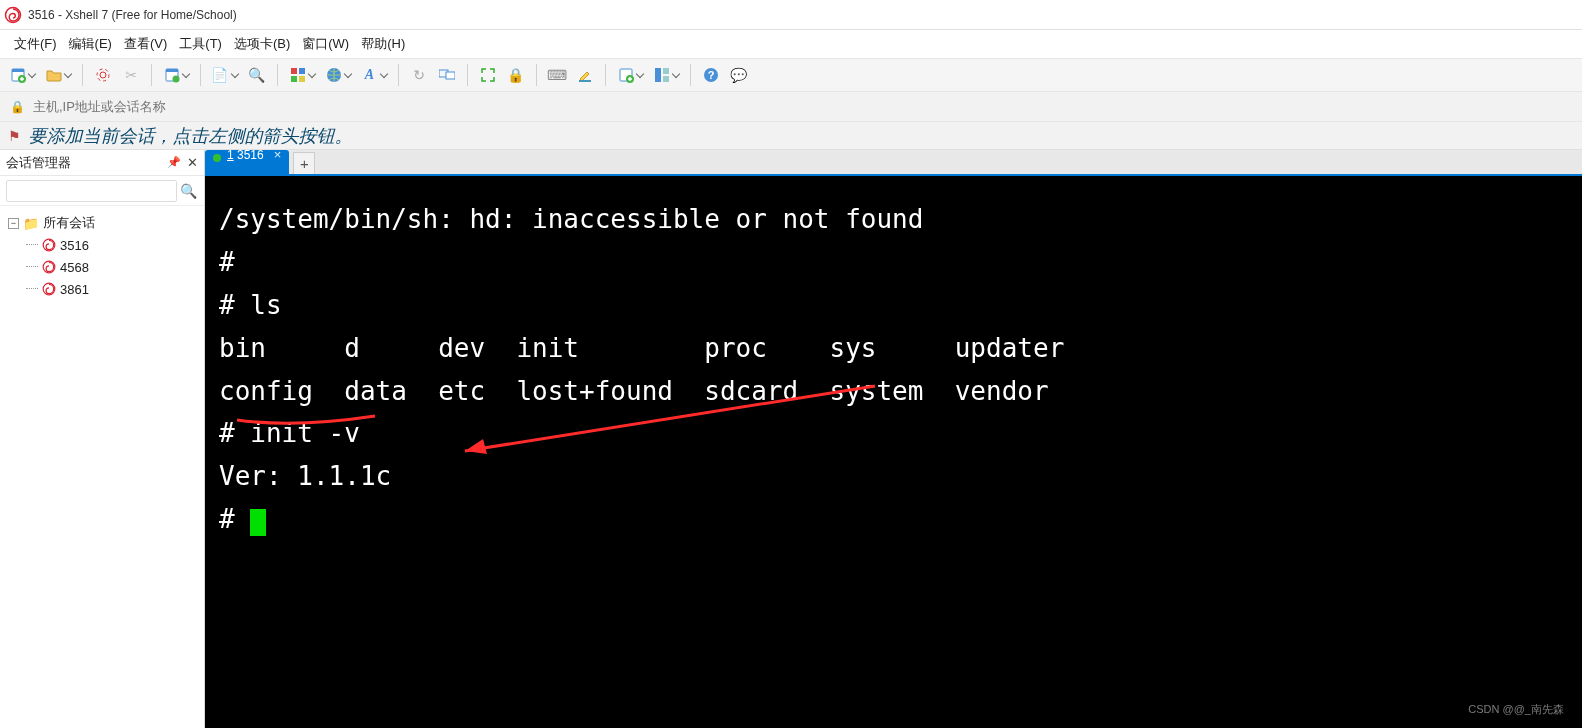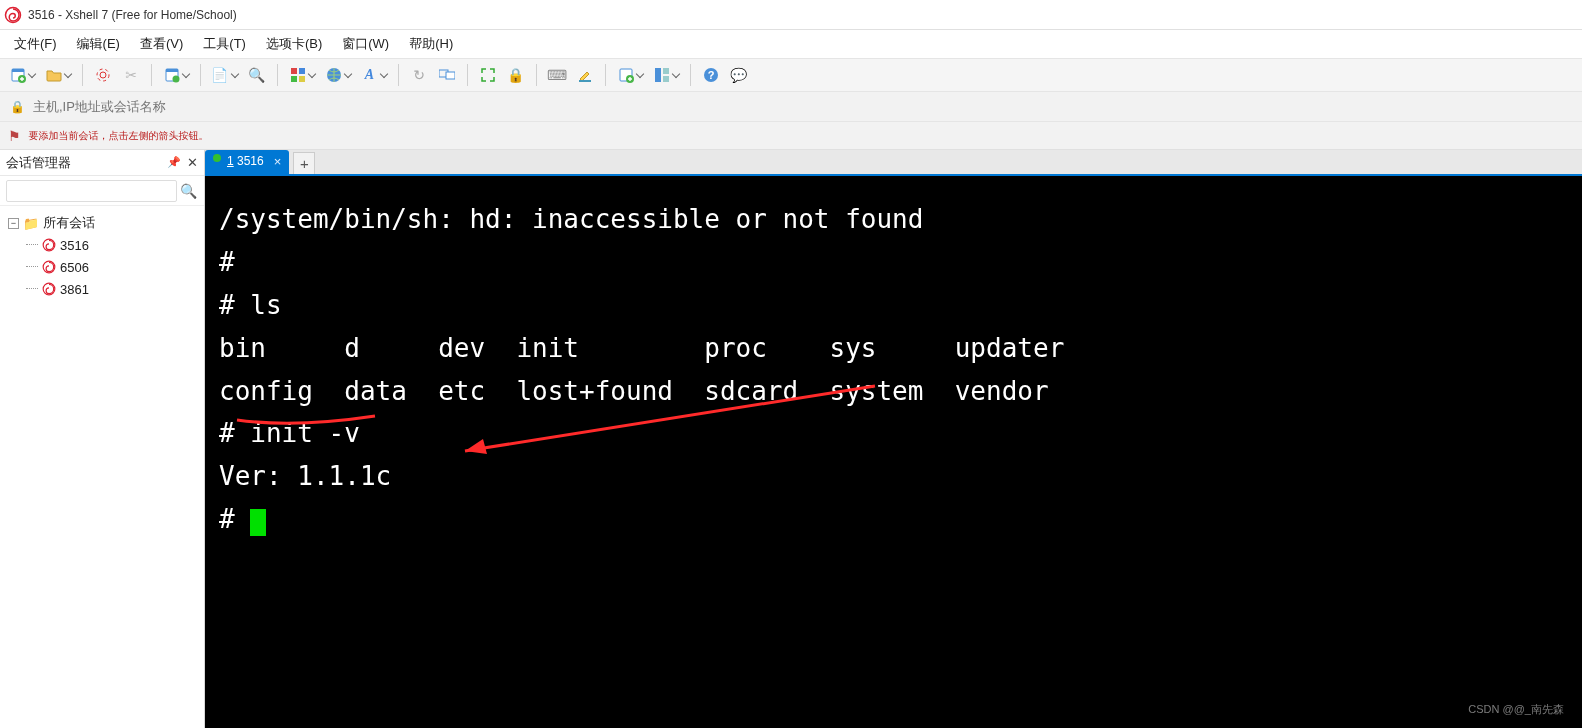--- a/index.html
+++ b/index.html
@@ -4,40 +4,40 @@
 <style>
   * { box-sizing: border-box; margin: 0; padding: 0; }
   body { font-family: "Microsoft YaHei", "Segoe UI", Tahoma, sans-serif; font-size: 13px; background: #f0f0f0; width: 1582px; height: 728px; overflow: hidden; display: flex; flex-direction: column; }
 
   
   .titlebar { display: flex; align-items: center; height: 30px; padding: 0 4px; background: #fff; border-bottom: 1px solid #e0e0e0; }
   .titlebar .app-icon { width: 18px; height: 18px; margin-right: 6px; display:flex;align-items:center;justify-content:center;}
   .titlebar .title { color: #333; font-size: 12px; }
 
   
-  .menubar { display: flex; align-items: center; height: 28px; padding: 0 8px; background: #fff; gap: 8px; }
+  .menubar { display: flex; align-items: center; height: 28px; padding: 0 8px; background: #fff; gap: 0; }
   .menubar .menu-item { padding: 2px 6px; color: #222; cursor: default; }
 
   
   .toolbar { display: flex; align-items: center; height: 34px; padding: 0 6px; background: #f5f5f5; border-top: 1px solid #e5e5e5; border-bottom: 1px solid #e5e5e5; gap: 4px; }
   .tbtn { width: 24px; height: 24px; border-radius: 2px; display: flex; align-items: center; justify-content: center; cursor: default; }
   .tbtn.withdrop { width: 32px; }
   .tbtn .drop { width:6px;height:6px;border-left:1px solid #666;border-bottom:1px solid #666;transform:rotate(-45deg);margin-left:3px;margin-top:-2px;}
   .sep { width:1px; height:22px; background:#d0d0d0; margin: 0 4px; }
   .ico { width:16px;height:16px;display:flex;align-items:center;justify-content:center;font-size:14px;}
 
   
   .addrbar { height: 30px; background:#f2f2f2; display:flex; align-items:center; padding:0 10px; gap:8px; border-bottom:1px solid #e5e5e5;}
   .addrbar input { flex:1; border:none; background:transparent; outline:none; color:#4c1d95; font-size:13px; }
   .lock { color:#999; font-size:12px; }
 
   
   .hintbar { height: 28px; display:flex; align-items:center; padding:0 8px; gap:8px; background:#f2f2f2; border-bottom:1px solid #e0e0e0;}
   .hintbar .flag { color:#b44; font-size:14px;}
-  .hintbar .hint { color:#b91c1c; font-size:10px;}
+  .hintbar .hint { color:#0c4a6e; font-size:18px;font-style:italic;}
 
   
   .main { flex:1; display:flex; min-height:0; }
 
   
   .sidebar { width: 205px; background:#fff; border-right:1px solid #d8d8d8; display:flex; flex-direction:column; }
   .side-head { display:flex; align-items:center; justify-content:space-between; height:26px; padding:0 6px; border-bottom:1px solid #e8e8e8;text-align:right;}
   .side-title { font-size:13px; color:#222; }
   .side-ctrls { display:flex; gap:6px; align-items:center; }
   .pin { font-size:11px; color:#444; }
@@ -49,21 +49,21 @@
   .tree-row { display:flex; align-items:center; height:22px; padding-left:4px; gap:4px; cursor:default;}
   .tree-row.child { padding-left: 38px; position:relative;}
   .tree-row.child::before { content:""; position:absolute; left:22px; top:10px; width:12px; height:1px; border-top:1px dotted #999;}
   .expander { width:11px;height:11px;border:1px solid #999;font-size:9px;line-height:9px;text-align:center;color:#333;}
   .folder { color:#e8b020; font-size:13px;}
   .swirl-sm { width:14px;height:14px; display:flex;align-items:center;justify-content:center;}
 
   
   .content { flex:1; display:flex; flex-direction:column; background:#fff; min-width:0;}
   .tabstrip { height:26px; background:#e8e8e8; display:flex; align-items:flex-end; border-bottom:2px solid #0078d4;}
-  .tab { height:24px; background:#0078d4; color:#fff; display:flex; align-items:flex-start; padding:4px 8px; gap:6px; font-size:12px; border-top-left-radius:3px; border-top-right-radius:3px;}
+  .tab { height:24px; background:#0078d4; color:#fff; display:flex; align-items:flex-end; padding:12px 8px; gap:6px; font-size:12px; border-top-left-radius:3px; border-top-right-radius:3px;}
   .tab .dot { width:8px;height:8px;background:#33c030;border-radius:50%;}
   .tab .tclose { font-size:13px; color:#dfeeff; margin-left:4px; cursor:default;}
   .tab-add { width:22px; height:22px; display:flex; align-items:center; justify-content:center; color:#555; font-size:15px; margin-left:4px; background:#f2f2f2; border:1px solid #ccc; border-bottom:none; cursor:default;}
 
   .terminal { flex:1; background:#000; color:#fff; font-family: "Consolas","DejaVu Sans Mono","Courier New",monospace; font-size:26px; line-height:1.65; padding: 22px 14px 10px 14px; white-space:pre; position:relative; overflow:hidden;}
   .cursor { display:inline-block; width:0.6em; height:1.05em; background:#00e000; vertical-align:text-bottom; margin-bottom:-2px;}
   .watermark { position:absolute; right:18px; bottom:10px; color:rgba(220,220,220,0.55); font-size:11px; font-family:"Segoe UI",sans-serif;}
 
   
   .annot { position:absolute; left:0; top:0; width:100%; height:100%; pointer-events:none;}
@@ -280,21 +280,21 @@
           </span>
         <span>3516</span>
       </div>
       <div class="tree-row child">
         <span class="swirl-sm">
             <svg width="14" height="14" viewBox="0 0 24 24">
               <circle cx="12" cy="12" r="10" fill="#fff" stroke="#d23" stroke-width="2"></circle>
               <path d="M12 4 a8 8 0 0 1 0 16 a5 5 0 0 1 0 -10" fill="none" stroke="#d23" stroke-width="2"></path>
             </svg>
           </span>
-        <span>6506</span>
+        <span>4568</span>
       </div>
       <div class="tree-row child">
         <span class="swirl-sm">
             <svg width="14" height="14" viewBox="0 0 24 24">
               <circle cx="12" cy="12" r="10" fill="#fff" stroke="#d23" stroke-width="2"></circle>
               <path d="M12 4 a8 8 0 0 1 0 16 a5 5 0 0 1 0 -10" fill="none" stroke="#d23" stroke-width="2"></path>
             </svg>
           </span>
         <span>3861</span>
       </div>

